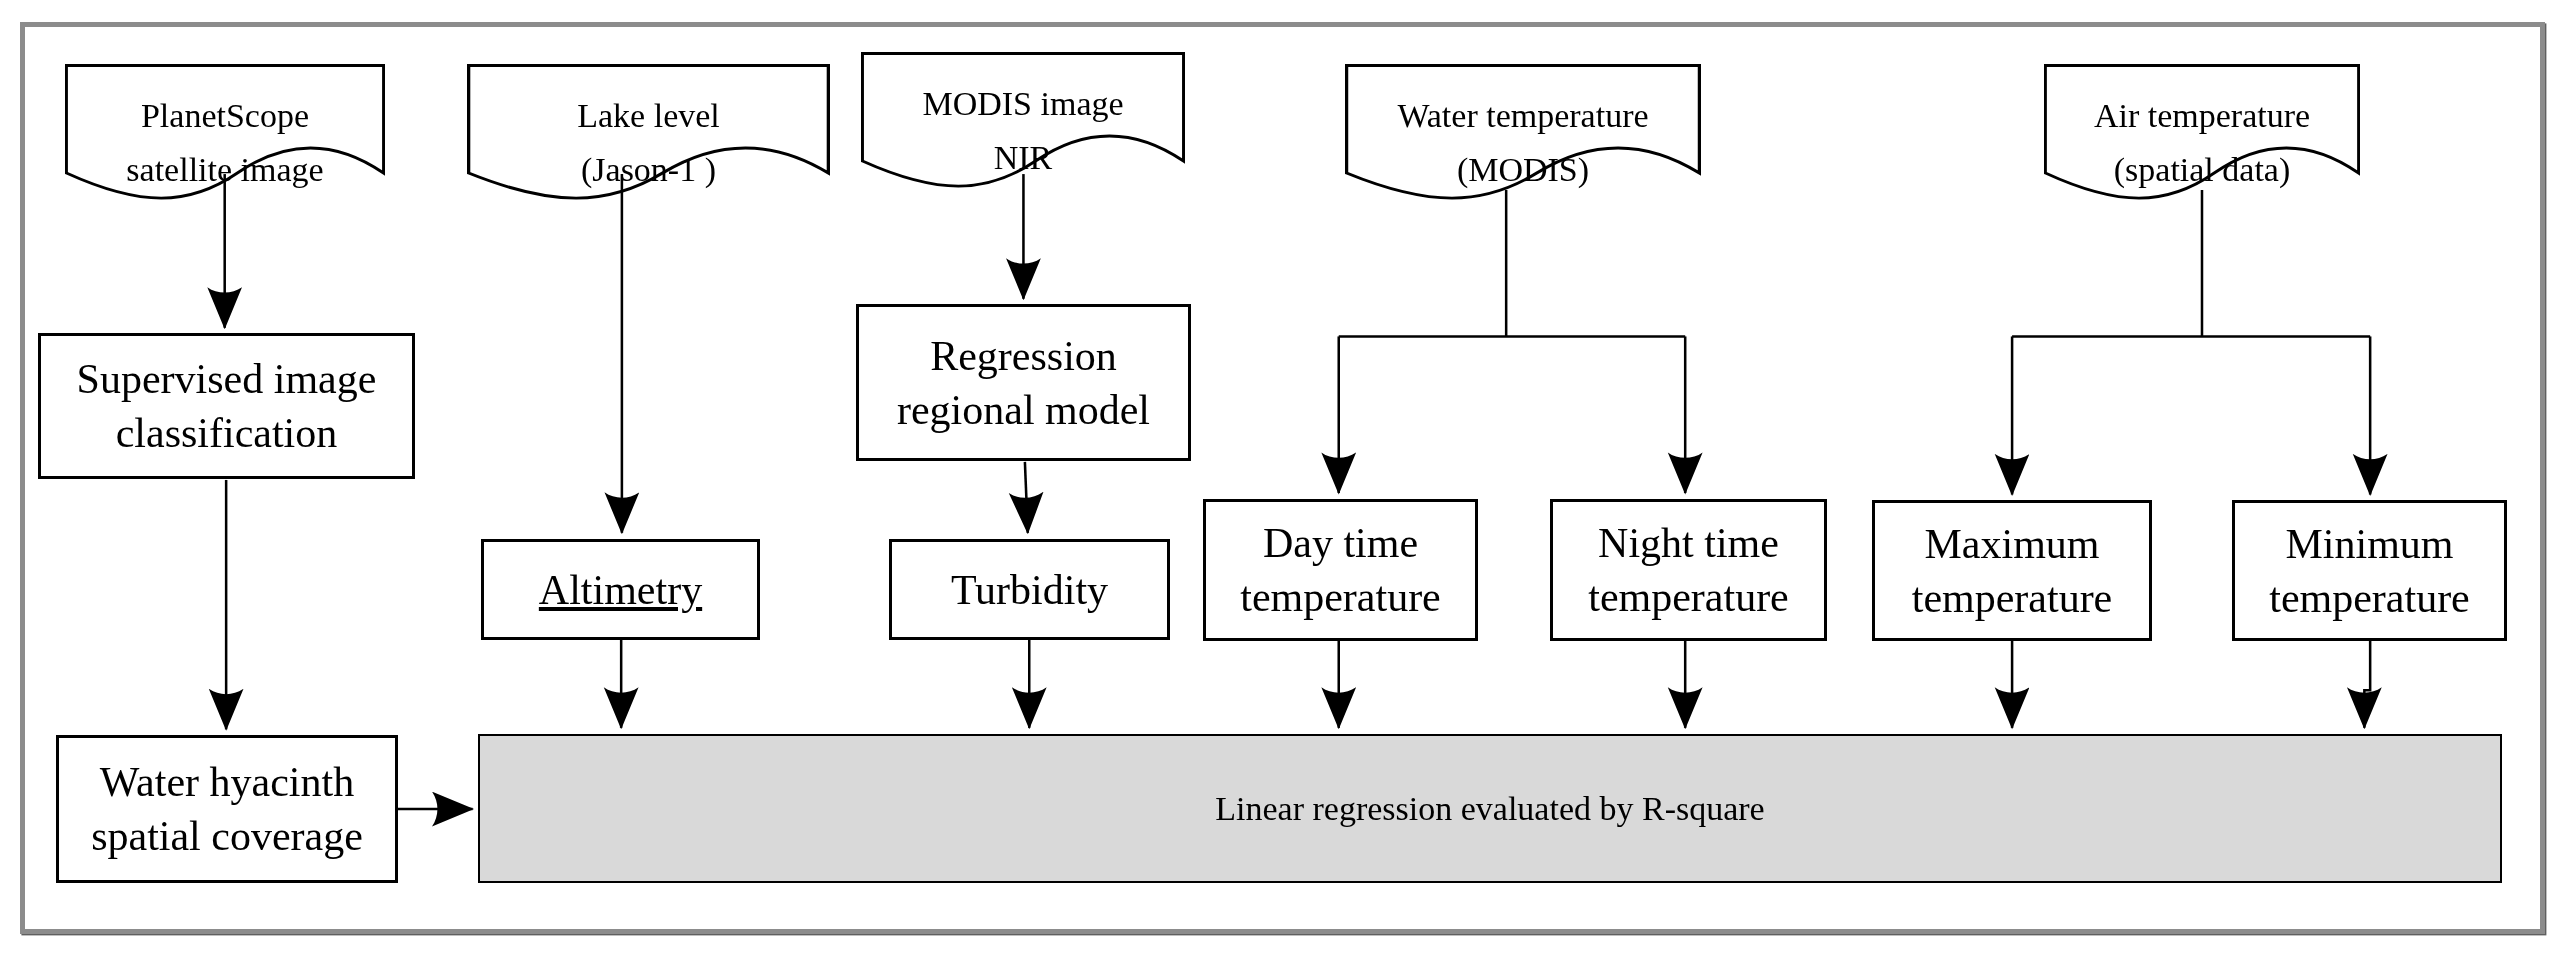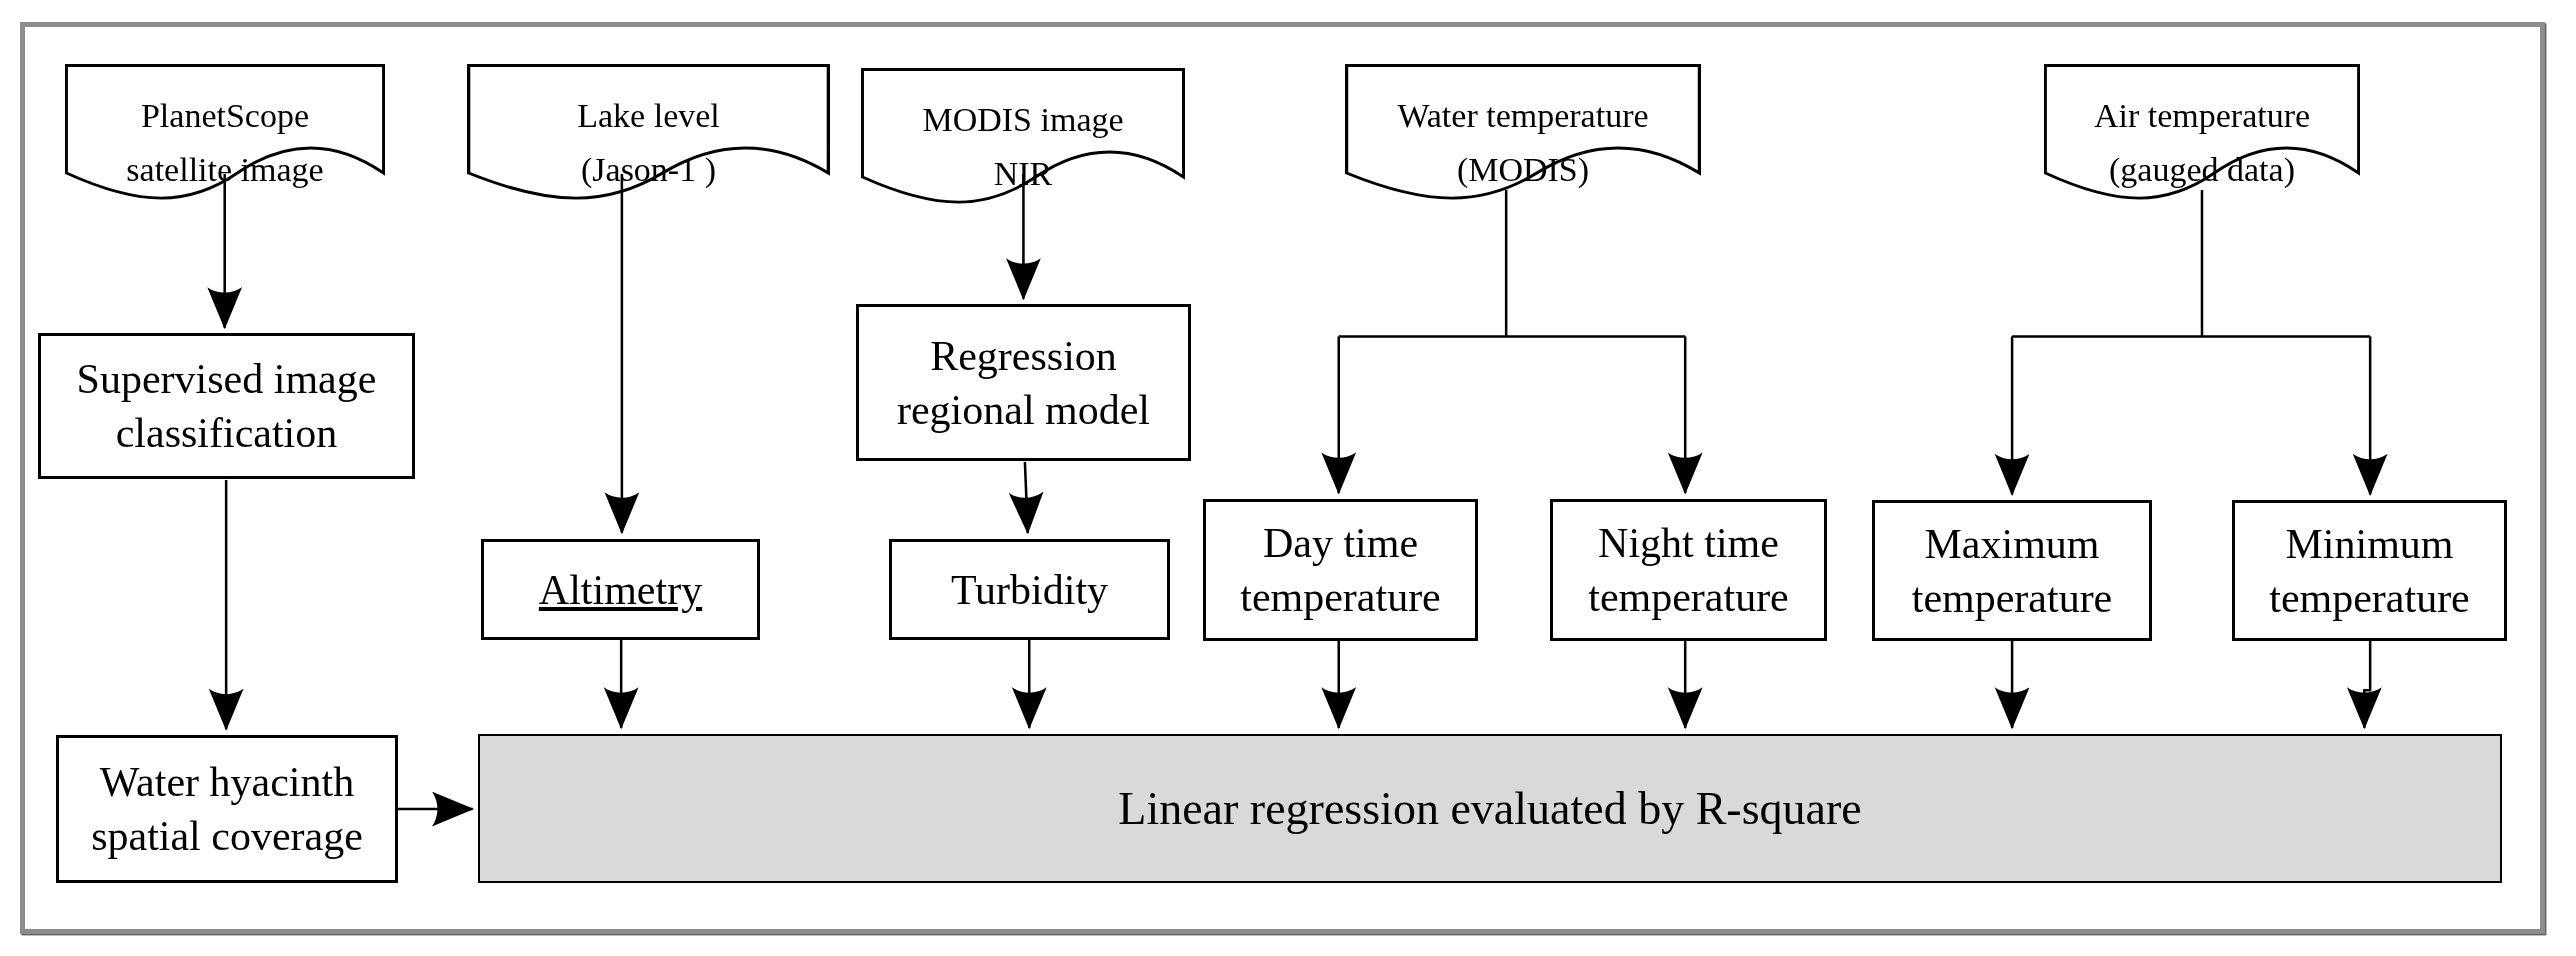--- a/index.html
+++ b/index.html
@@ -30,21 +30,21 @@
     position:absolute;box-sizing:border-box;
     border:3.6px solid #000;background:#fff;
     display:flex;align-items:center;justify-content:center;
     text-align:center;font-size:42px;line-height:54px;
     white-space:nowrap;
   }
   .result{
     position:absolute;box-sizing:border-box;
     border:2.9px solid #000;background:#d9d9d9;
     display:flex;align-items:center;justify-content:center;
-    text-align:center;font-size:46px;line-height:52px;
+    text-align:center;font-size:34px;line-height:52px;
   }
   #wires{position:absolute;left:0;top:0;pointer-events:none;}
   #wires line, #wires polyline{stroke:#000;stroke-width:3.5;fill:none;}
   .docpath{fill:#ffffff;stroke:#000;stroke-width:4;}
 </style>
 </head>
 <body>
 
 <div id="canvas">
 
@@ -63,21 +63,21 @@
   <div class="doc" style="left:467px;top:64px;width:363px;height:149px;">
     <svg viewBox="0 0 440 205" preserveAspectRatio="none">
       <path class="docpath" d="M2,2 H438 V150 C 371,104 304,104 237,150 C 170,196 103,196 2,150 Z"></path>
     </svg>
     <div class="lbl">
       <div>Lake level</div>
       <div>(Jason-1 )</div>
     </div>
   </div>
 
-  <div class="doc" style="left:861px;top:68px;width:324px;height:149px;">
+  <div class="doc" style="left:861px;top:52px;width:324px;height:149px;">
     <svg viewBox="0 0 440 205" preserveAspectRatio="none">
       <path class="docpath" d="M2,2 H438 V150 C 371,104 304,104 237,150 C 170,196 103,196 2,150 Z"></path>
     </svg>
     <div class="lbl">
       <div>MODIS image</div>
       <div>NIR</div>
     </div>
   </div>
 
   <div class="doc" style="left:1345px;top:64px;width:356px;height:149px;">
@@ -89,21 +89,21 @@
       <div>(MODIS)</div>
     </div>
   </div>
 
   <div class="doc" style="left:2044px;top:64px;width:316px;height:149px;">
     <svg viewBox="0 0 440 205" preserveAspectRatio="none">
       <path class="docpath" d="M2,2 H438 V150 C 371,104 304,104 237,150 C 170,196 103,196 2,150 Z"></path>
     </svg>
     <div class="lbl">
       <div>Air temperature</div>
-      <div>(gauged data)</div>
+      <div>(spatial data)</div>
     </div>
   </div>
 
   <div class="proc" style="left:38px;top:333px;width:377px;height:146px;">
     <div>
       <div>Supervised image</div>
       <div>classification</div>
     </div>
   </div>
 

